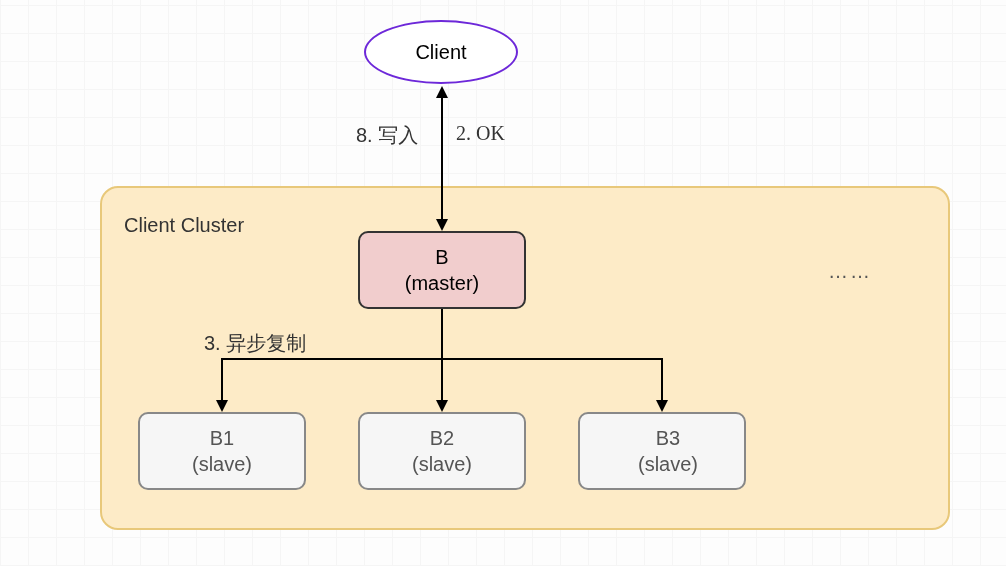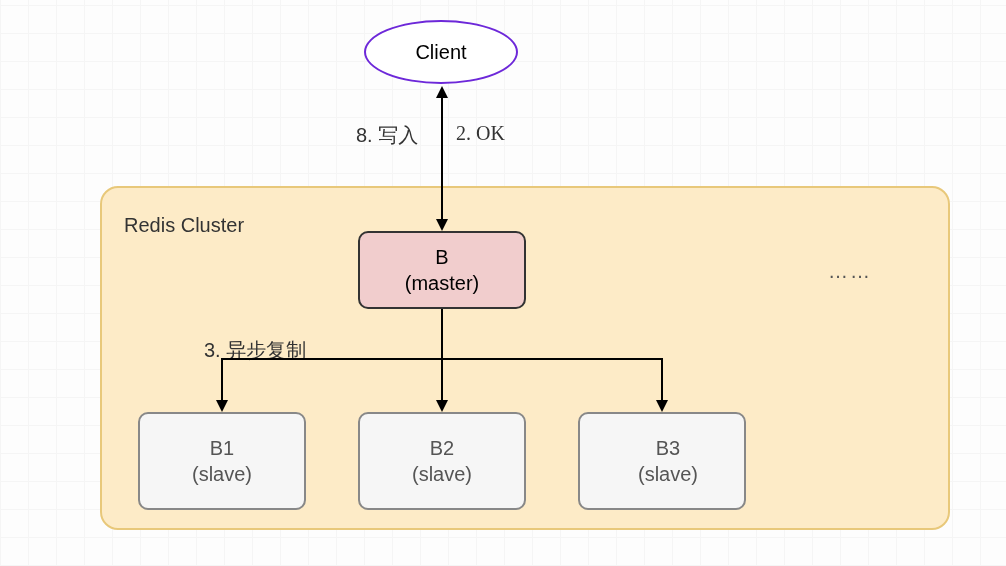--- a/index.html
+++ b/index.html
@@ -56,21 +56,21 @@
       display: flex;
       flex-direction: column;
       align-items: center;
       justify-content: center;
       font-size: 20px;
       line-height: 1.3;
     }
     .slave-box {
       position: absolute;
       width: 168px;
-      height: 98px;
+      height: 78px;
       background: #f6f6f6;
       border: 2px solid #888;
       border-radius: 10px;
       display: flex;
       flex-direction: column;
       align-items: center;
       justify-content: center;
       font-size: 20px;
       line-height: 1.3;
       color: #555;
@@ -114,21 +114,21 @@
     }
     svg.connector {
       position: absolute;
       pointer-events: none;
     }
   </style>
 </head>
 <body>
 
 <div class="cluster-box"></div>
-<div class="cluster-title">Redis Cluster</div>
+<div class="cluster-title">Client Cluster</div>
 
 <div class="client-ellipse">
   <span>Client</span>
 </div>
 
 <div class="master-box">
   <span>B</span>
   <span>(master)</span>
 </div>
 
@@ -146,21 +146,21 @@
 </div>
 
 <div class="dots">……</div>
 
 <div class="arrow-line" style="left:441px; top:96px; width:2px; height:123px;"></div>
 <div class="arrow-head arrow-up" style="left:436px; top:86px;"></div>
 <div class="arrow-head arrow-down" style="left:436px; top:219px;"></div>
 
 <div class="label-text" style="left:356px; top:122px;">8. 写入</div>
 <div class="label-text" style="left:456px; top:122px;font-family:Liberation Serif, serif;">2. OK</div>
-<div class="label-text" style="left:204px; top:337px;">3. 异步复制</div>
+<div class="label-text" style="left:204px; top:330px;">3. 异步复制</div>
 
 <svg class="connector" style="left:436px; top:309px; width:12px; height:103px;">
   <line x1="6" y1="0" x2="6" y2="91" stroke="#000" stroke-width="2"></line>
   <polygon points="0,91 12,91 6,103" fill="#000"></polygon>
 </svg>
 
 <svg class="connector" style="left:216px; top:309px; width:230px; height:103px;">
   <path d="M226 0 L226 50 L6 50 L6 91" fill="none" stroke="#000" stroke-width="2"></path>
   <polygon points="0,91 12,91 6,103" fill="#000"></polygon>
 </svg>

